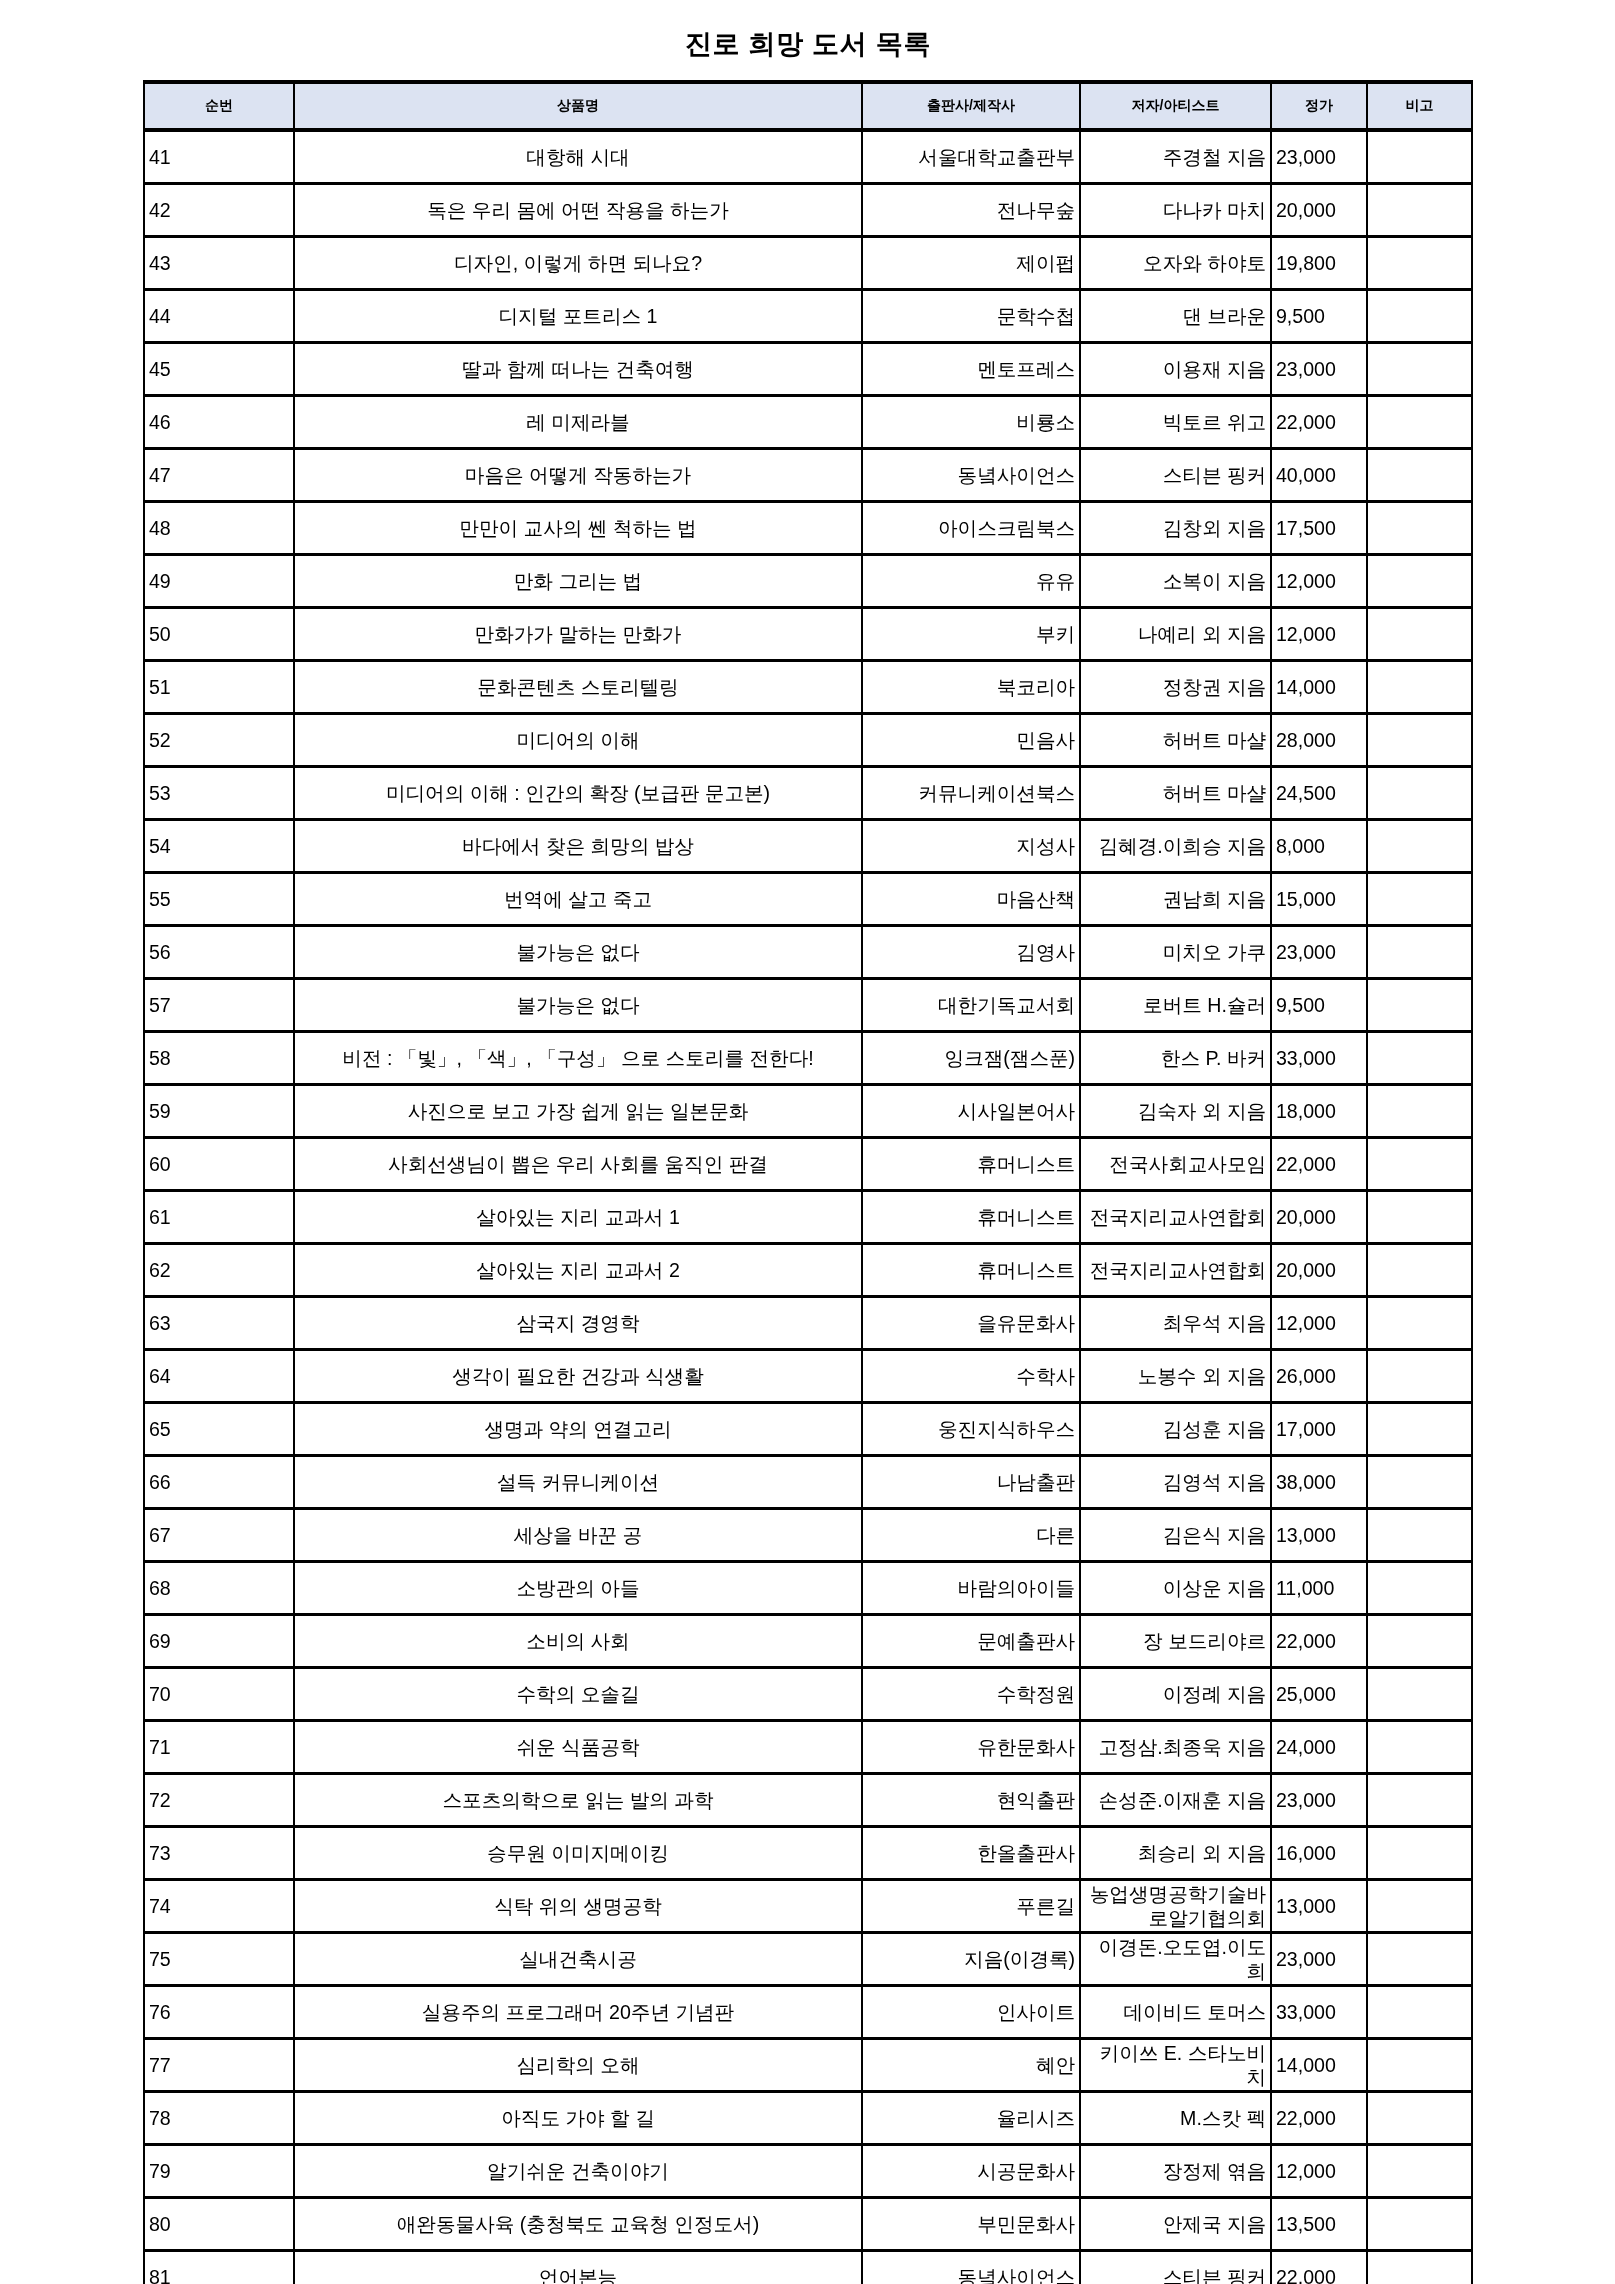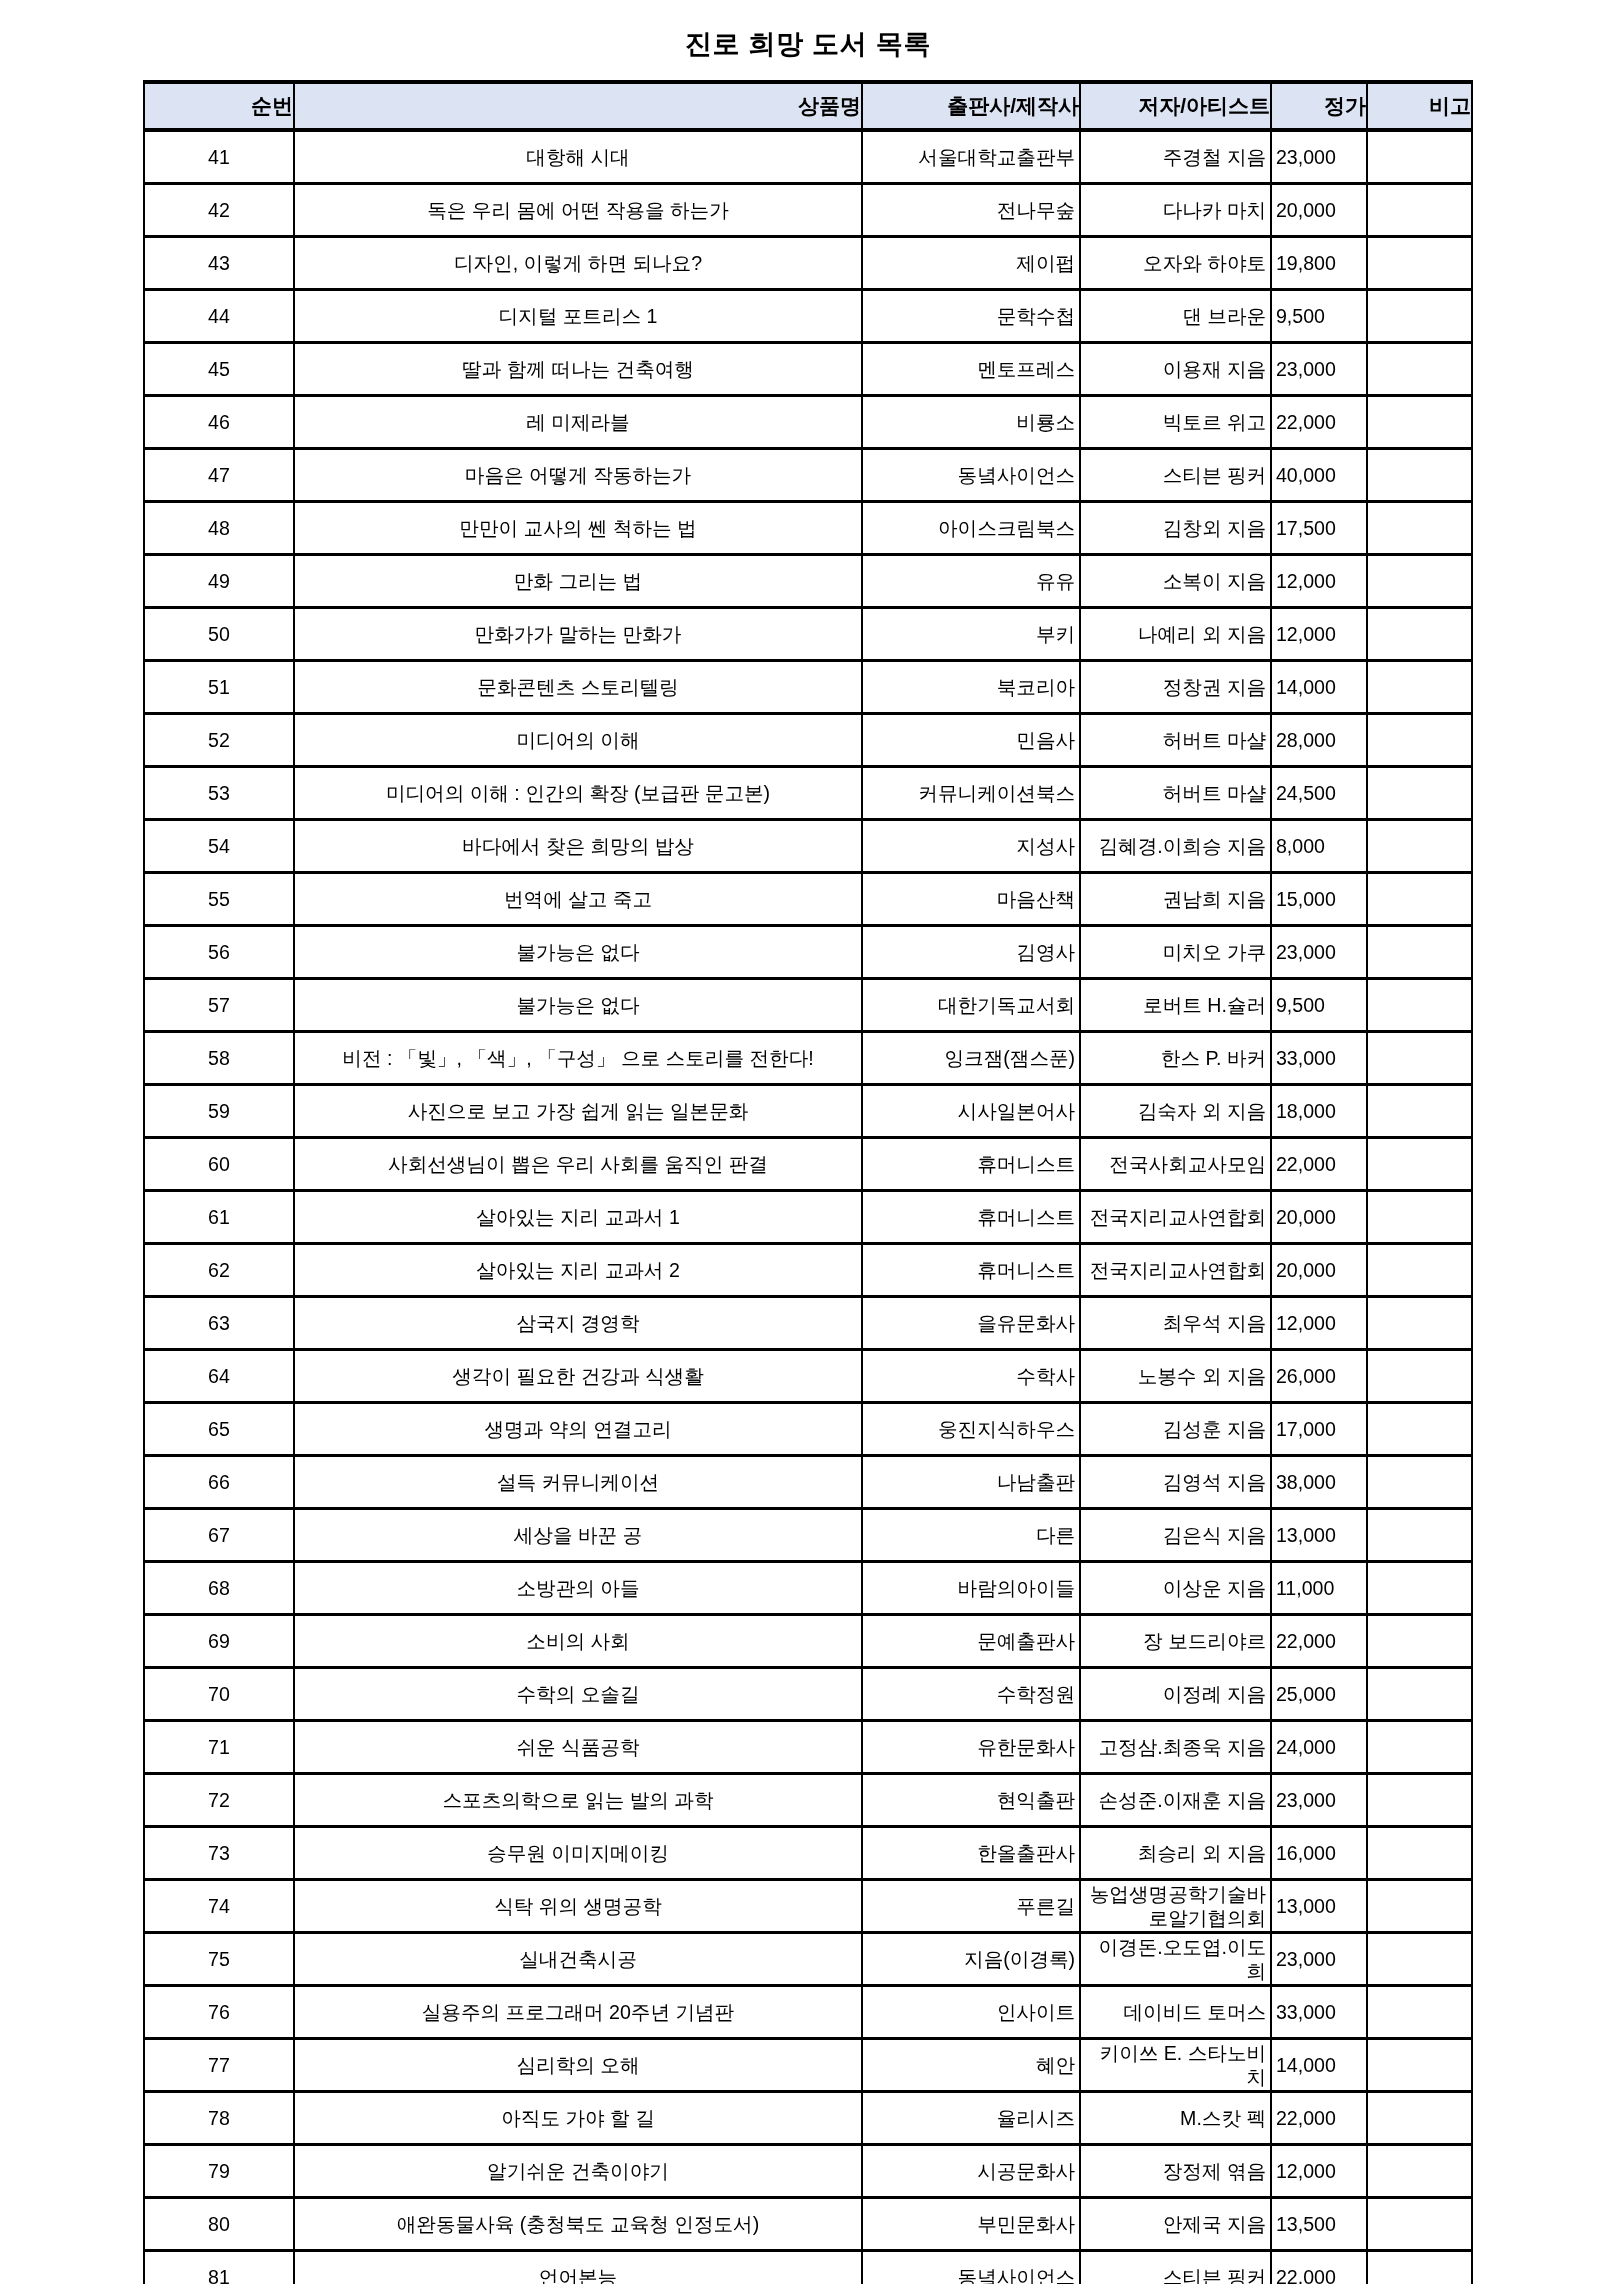--- a/index.html
+++ b/index.html
@@ -41,40 +41,40 @@
   table.book-table col.c-author { width: 191px; }
   table.book-table col.c-price  { width: 96px; }
   table.book-table col.c-note   { width: 105px; }
 
   table.book-table th {
     border: 2px solid #000000;
     border-top: 4.6px solid #000000;
     border-bottom: 4.6px solid #000000;
     background: var(--header-bg, #dce3f2);
     height: 44px;
-    font-size: 21px;
+    font-size: 14px;
     font-weight: bold;
     color: #000000;
-    text-align: right;
+    text-align: center;
     vertical-align: middle;
     padding: 0;
   }
   table.book-table td {
     border: 2px solid #000000;
     border-bottom: 3.3px solid #000000;
     height: 50px;
     font-size: 19.6px;
     font-weight: normal;
     color: #000000;
     vertical-align: middle;
     padding: 0 3.9px;
     line-height: 24px;
     overflow: hidden;
   }
-  td.cell-no    { text-align: center; }
+  td.cell-no    { text-align: left; }
   td.cell-name  { text-align: center; padding-left: 7.2px; }
   td.cell-pub   { text-align: right; padding-left: 5.9px; }
   td.cell-author{ text-align: right; padding-left: 5.9px; }
   td.cell-price { text-align: left; padding-right: 10.4px; }
   td.cell-note  { text-align: center; }
 </style>
 </head>
 <body>
 
 <div class="page">

